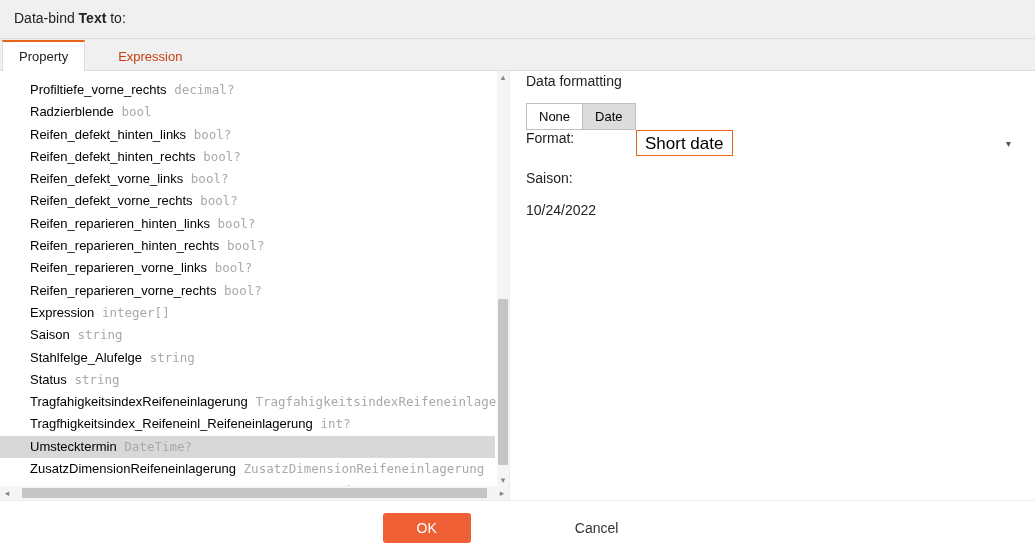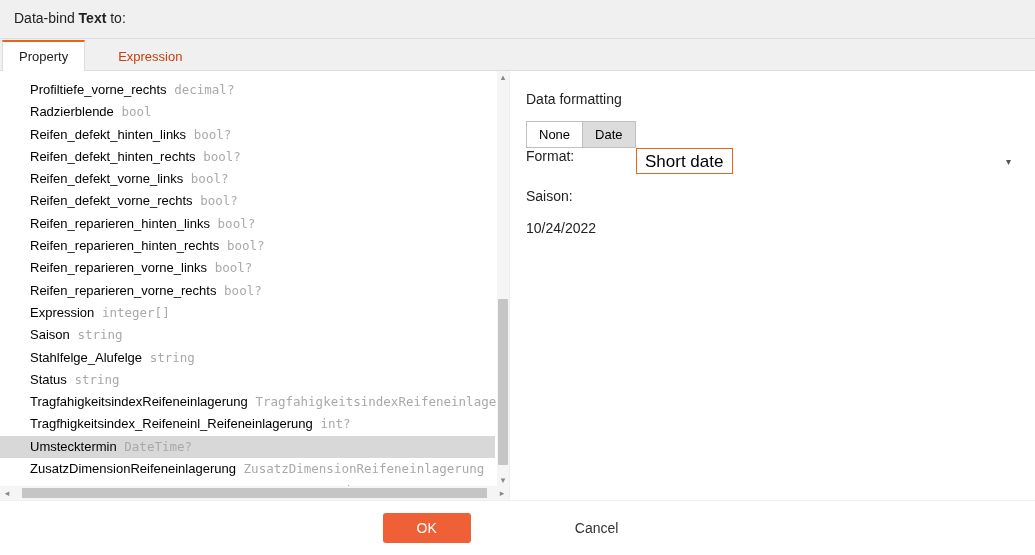--- a/index.html
+++ b/index.html
@@ -132,21 +132,21 @@
   .hscroll .harrow.r { right: 0; }
   .hscroll .hthumb {
     position: absolute;
     top: 2px; bottom: 2px;
     left: 22px; right: 22px;
     background: #c5c5c5;
   }
 
   .right {
     flex: 1 1 auto;
-    padding: 20px 16px;
+    padding: 2px 16px;
   }
   .section-title {
     font-size: 14px;
     margin-bottom: 14px;
   }
   .btn-group {
     display: inline-flex;
     border: 1px solid #bfbfbf;
     border-radius: 0;
     overflow: hidden;

